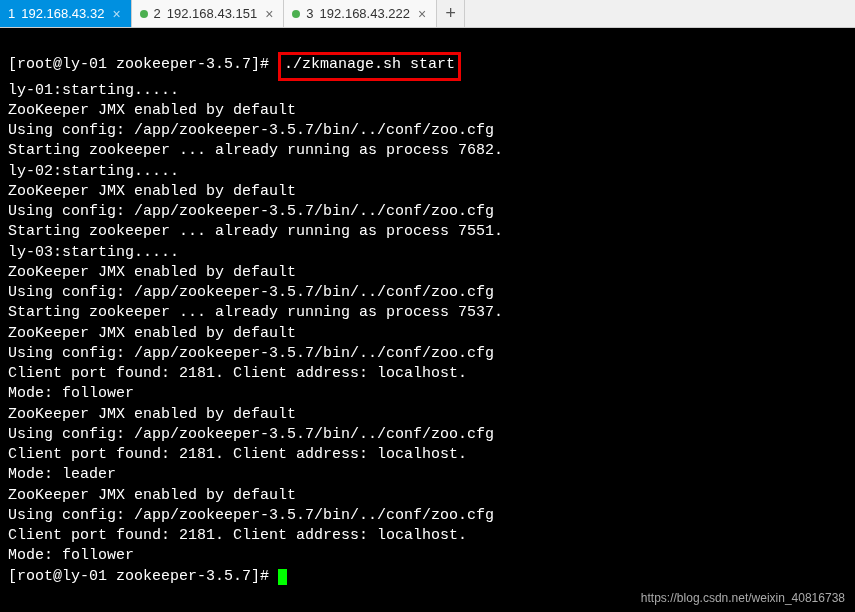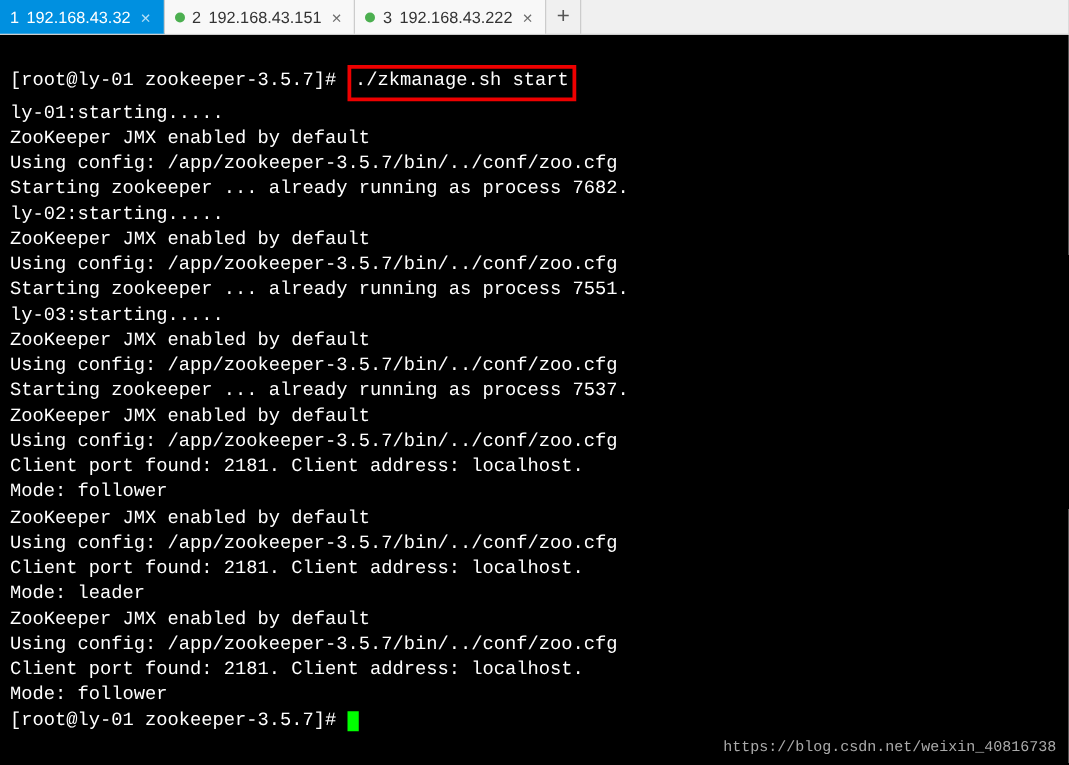--- a/index.html
+++ b/index.html
@@ -83,21 +83,21 @@
       display: inline-block;
       width: 9px;
       height: 16px;
       background: #00ff00;
       vertical-align: text-bottom;
     }
     .watermark {
       position: absolute;
       bottom: 6px;
       right: 10px;
-      font-family: Liberation Mono, monospace;
+      font-family: Liberation Sans, sans-serif;
       font-size: 12px;
       color: #aaa;
     }
     .term-line {
       display: block;
     }
   </style>
 </head>
 <body>
 

